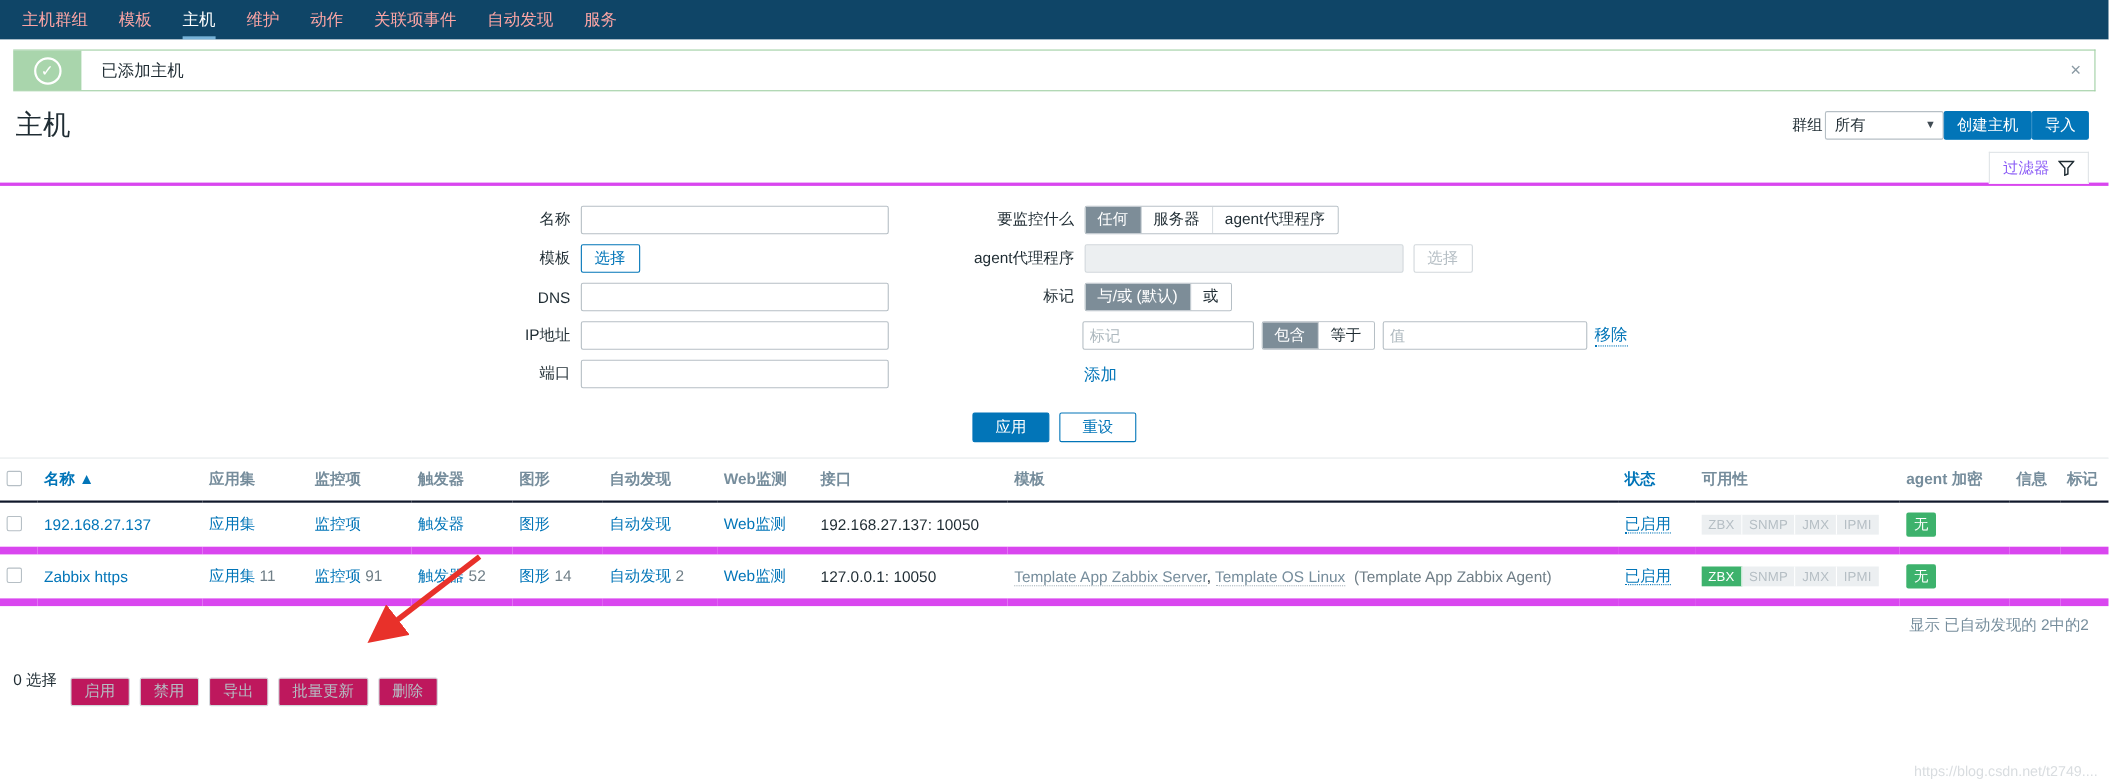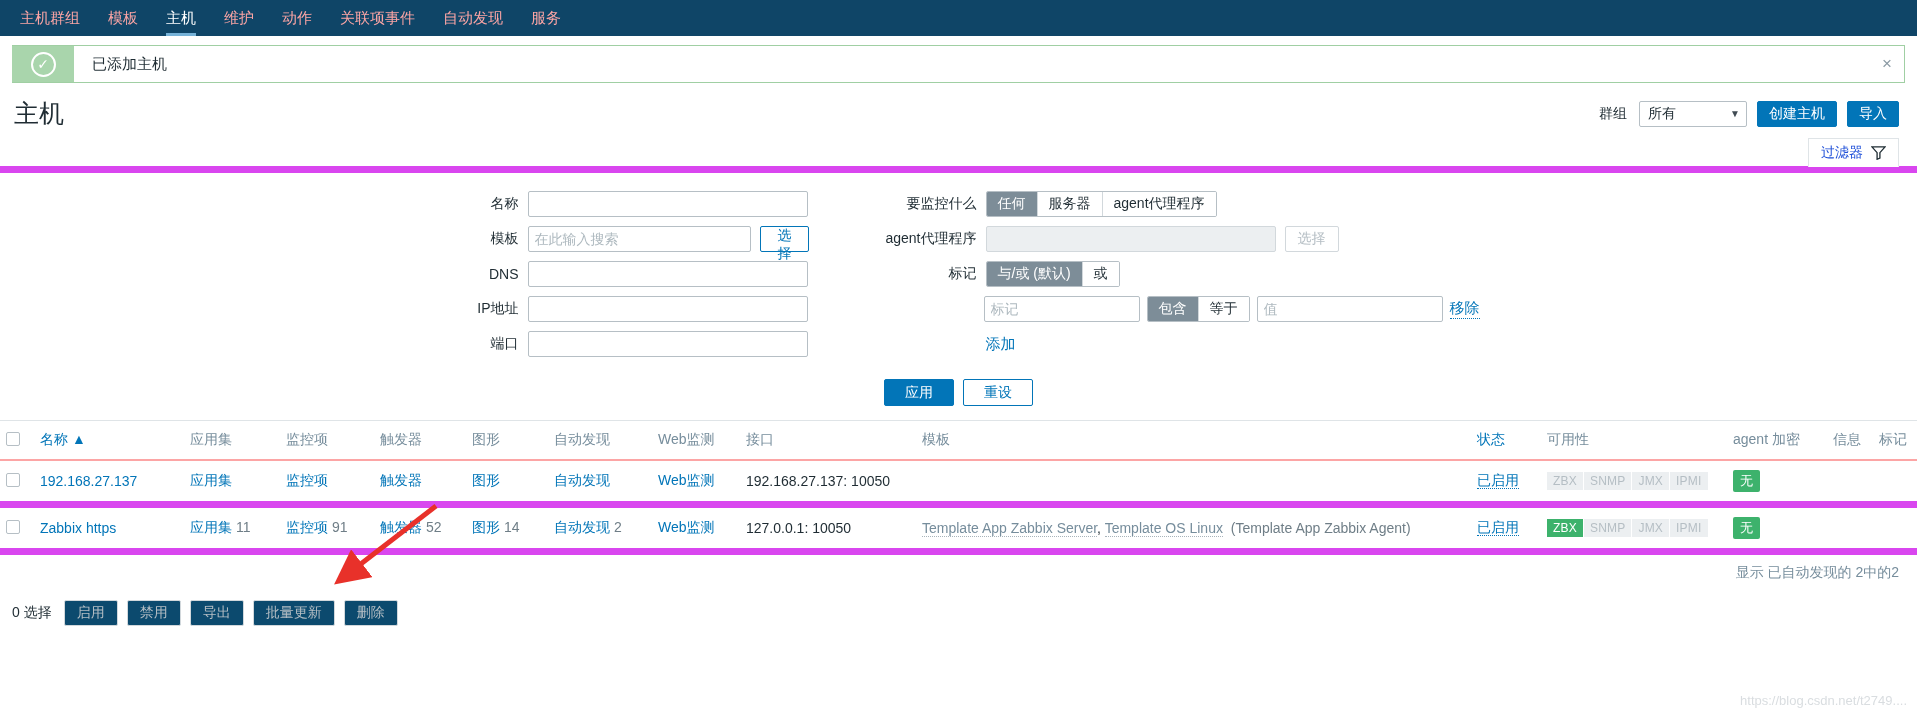--- a/index.html
+++ b/index.html
@@ -88,21 +88,21 @@
     display: flex; align-items: center;
     padding: 14px 18px 8px 14px;
   }
   .page-title {
     font-size: 25px;
     font-weight: normal;
     color: #1f2c33;
     margin: 0;
     flex: 1;
   }
-  .header-ctrls { display: flex; align-items: center; gap: 10px; }
+  .header-ctrls { display: flex; align-items: center; gap: 0; }
   .hdr-label { font-size: 14px; color: #1f2c33; margin-right: 2px; }
   .select-box {
     height: 26px;
     min-width: 108px;
     border: 1px solid #b6bfc5;
     border-radius: 2px;
     background: #fff;
     display: flex; align-items: center; justify-content: space-between;
     padding: 0 6px 0 8px;
     font-size: 14px;
@@ -131,28 +131,28 @@
     z-index: 2;
   }
   .filter-tab {
     border: 1px solid #dfe4e7;
     border-bottom: 1px solid #fff;
     background: #fff;
     height: 29px;
     display: flex; align-items: center; gap: 8px;
     padding: 0 12px;
     font-size: 14px;
-    color: #1d4ed8;
+    color: #8b5cf6;
     cursor: pointer;
   }
   .funnel { color: #1f2c33; }
 
   
   .filter-panel {
-    border-top: 7px solid #d946ef;
+    border-top: 3px solid #d946ef;
     border-bottom: 1px solid #dfe4e7;
     background: #fff;
     padding: 18px 0 14px 0;
     margin-top: -1px;
   }
   .filter-cols {
     display: flex;
     justify-content: center;
     gap: 0;
   }
@@ -229,26 +229,26 @@
   .btn-reset {
     height: 27px; background: #fff; border: 1px solid #0275b8;
     color: #0275b8; font-size: 14px; border-radius: 2px; padding: 0 20px;
     cursor: pointer; font-family: inherit;
   }
 
   
   .table-wrap { background: #fff; padding: 0 0 0 0; }
   table.hosts { width: 100%; border-collapse: collapse; }
   table.hosts th {
-    font-weight: normal;
+    font-weight: bold;
     color: #768d9c;
     font-size: 14px;
     text-align: left;
     padding: 10px 6px;
-    border-bottom: 2px solid #fca5a5;
+    border-bottom: 2px solid #0f172a;
     white-space: nowrap;
   }
   table.hosts th.sortable { color: #0275b8; cursor: pointer; }
   table.hosts td {
     padding: 9px 6px;
     font-size: 14px;
     border-bottom: 7px solid #d946ef;
     color: #1f2c33;
     white-space: nowrap;
     vertical-align: middle;
@@ -284,23 +284,23 @@
     padding: 9px 18px 0 0;
     color: #768d9c;
     font-size: 14px;
   }
   .footer-actions {
     display: flex; align-items: center; gap: 9px;
     padding: 18px 0 0 12px;
   }
   .sel-count { color: #1f2c33; font-size: 14px; margin-right: 3px; }
   .btn-ghost {
-    height: 26px; background: #0c4a6e; border: 1px solid #d2d8dc;
+    height: 26px; background: #be185d; border: 1px solid #d2d8dc;
     color: #b5bec4; font-size: 14px; border-radius: 2px; padding: 0 12px;
-    font-family: inherit; cursor: default;
+    font-family: inherit; cursor: default; margin-top: 20px;
   }
 
   
   .arrow-anno { position: absolute; left: 318px; top: 466px; pointer-events: none; }
 
   .watermark {
     position: absolute; right: 10px; bottom: 2px;
     color: #d9dde0; font-size: 13px;
     font-family: "Liberation Sans", sans-serif;
   }
@@ -372,21 +372,20 @@
   <div class="filter-panel">
     <div class="filter-cols">
 
       <div class="fcol left">
         <div class="frow">
           <div class="flabel">名称</div>
           <input class="finput w280" placeholder="" style="">
         </div>
         <div class="frow">
           <div class="flabel">模板</div>
-          <input class="finput w280" placeholder="在此输入搜索" style="">
           <button class="btn-select">选择</button>
         </div>
         <div class="frow">
           <div class="flabel">DNS</div>
           <input class="finput w280" placeholder="" style="">
         </div>
         <div class="frow">
           <div class="flabel">IP地址</div>
           <input class="finput w280" placeholder="" style="">
         </div>

